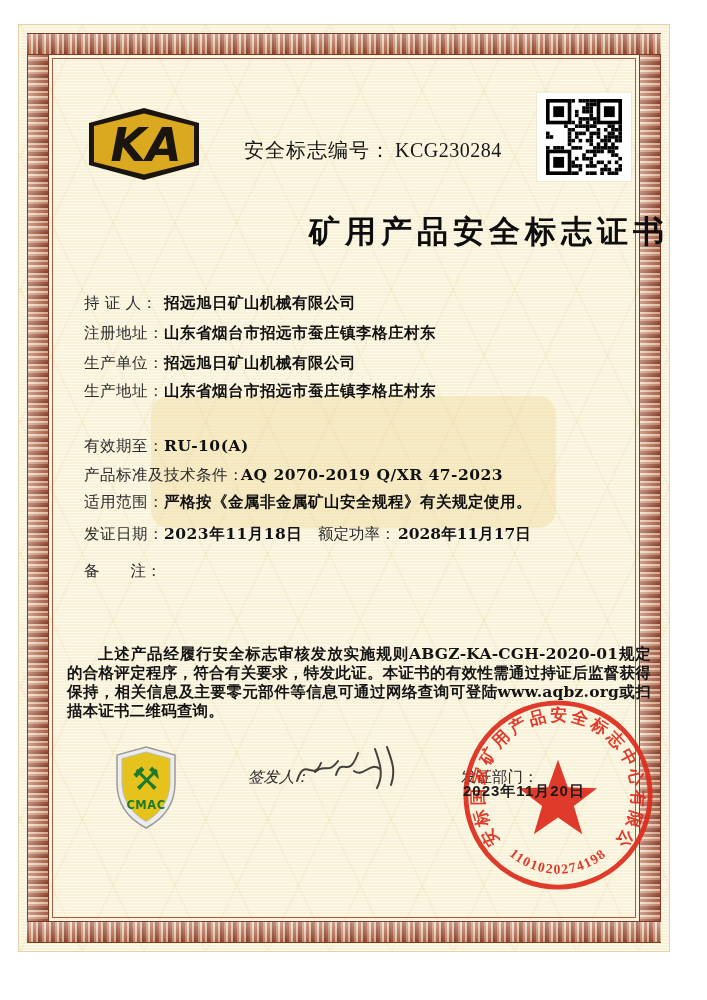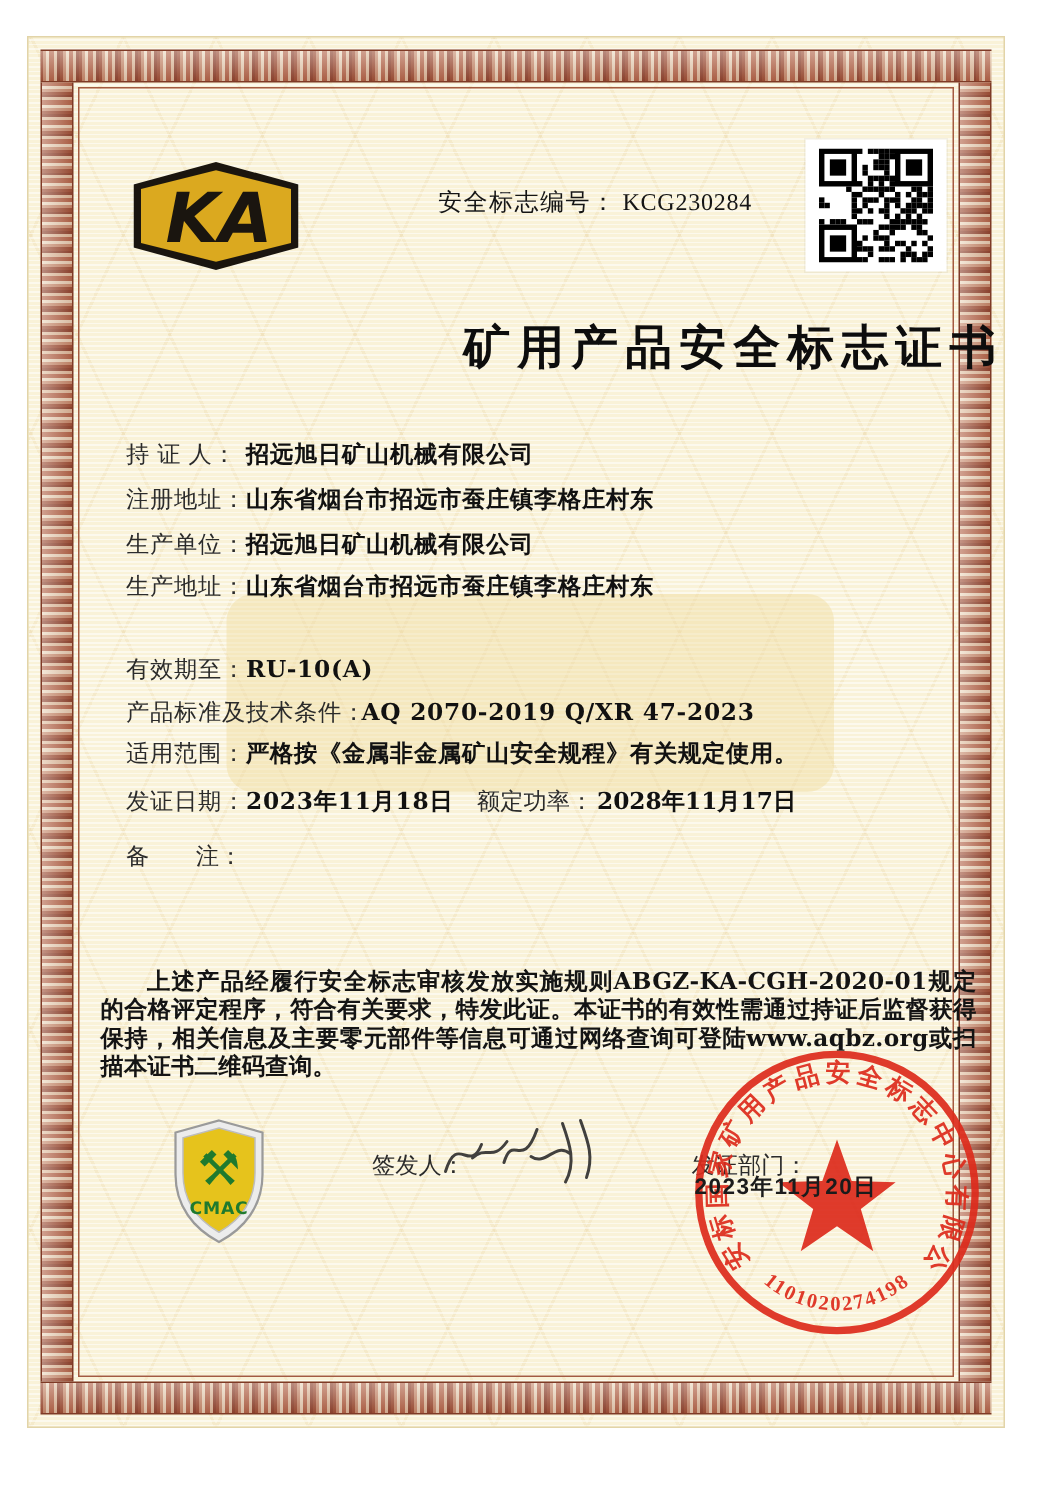--- a/index.html
+++ b/index.html
@@ -33,21 +33,21 @@
       repeating-linear-gradient(0deg,#9d5038 0 2px,#c98f72 2px 4px,#ecd9c0 4px 6px,#b4674c 6px 9px,#e2c3a6 9px 11px,#8d4430 11px 13px);
     border-left:1px solid #7e3a26;border-right:1px solid #7e3a26;
   }
   .band-left{left:8px;} .band-right{right:8px;}
   .inner-line{position:absolute;left:33px;top:33px;right:33px;bottom:33px;border:1px solid #a express;border:1px solid #a35a40;pointer-events:none;}
   .watermark-patch{
     position:absolute;left:132px;top:371px;width:405px;height:132px;border-radius:18px;
     background:rgba(240,219,160,.45);
   }
   .ka-logo{position:absolute;left:70px;top:81px;width:110px;height:76px;}
-  .certno{position:absolute;left:225px;top:100px;font-size:16px;letter-spacing:1px;color:#151515;white-space:nowrap;margin-left:48px;}
+  .certno{position:absolute;left:225px;top:112px;font-size:20px;letter-spacing:1px;color:#151515;white-space:nowrap;}
   .certno .val{font-family:"Liberation Serif",serif;letter-spacing:.5px;margin-left:4px;}
   .qr{position:absolute;left:518px;top:68px;width:94px;height:88px;background:#ffffff;display:flex;align-items:center;justify-content:center;box-shadow:0 0 0 1px rgba(0,0,0,.04);}
   .title{
     position:absolute;left:0;top:186px;width:100%;text-align:right;
     font-family:"Liberation Serif",serif;font-weight:bold;font-size:31px;letter-spacing:5px;color:#0d0d0d;
   }
   .row{position:absolute;left:65px;right:30px;height:20px;font-size:15.5px;white-space:nowrap;text-align:right;}
   .row-label{position:absolute;left:0;top:0;color:#2b2b2b;letter-spacing:.5px;}
   .row-value{
     position:absolute;left:80px;top:0;color:#111;
@@ -60,21 +60,21 @@
   .remark-value{
     position:absolute;left:132px;top:536px;width:486px;font-size:15px;line-height:19px;
     font-family:"DejaVu Serif","Liberation Serif",serif;font-weight:600;color:#111;
   }
   .paragraph{
     position:absolute;left:48px;top:619px;width:584px;font-size:15.5px;line-height:19px;
     font-family:"DejaVu Serif","Liberation Serif",serif;font-weight:600;color:#141414;
     text-align:justify;text-indent:2em;letter-spacing:.2px;
   }
   .cmac{position:absolute;left:94px;top:721px;width:66px;height:84px;}
-  .signer-label{position:absolute;left:229px;top:742px;font-size:15.5px;color:#2b2b2b;}
+  .signer-label{position:absolute;left:229px;top:742px;font-size:15.5px;color:#2b2b2b;font-style:italic;}
   .signature{position:absolute;left:272px;top:716px;width:112px;height:54px;}
   .issuer-label{position:absolute;left:442px;top:742px;font-size:15.5px;color:#2b2b2b;}
   .stamp{position:absolute;left:441px;top:672px;width:196px;height:196px;opacity:.92;}
   .stamp-date{
     position:absolute;left:444px;top:757px;width:170px;font-size:15px;font-weight:bold;color:#1b1b1b;
     letter-spacing:1px;white-space:nowrap;
   }
 </style>
 </head>
 <body>

